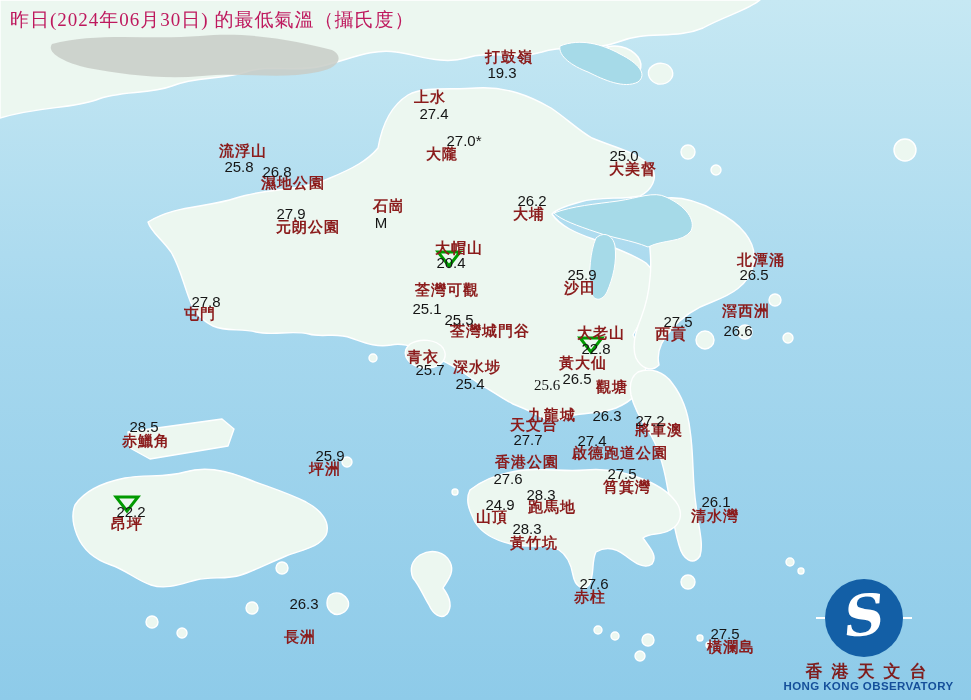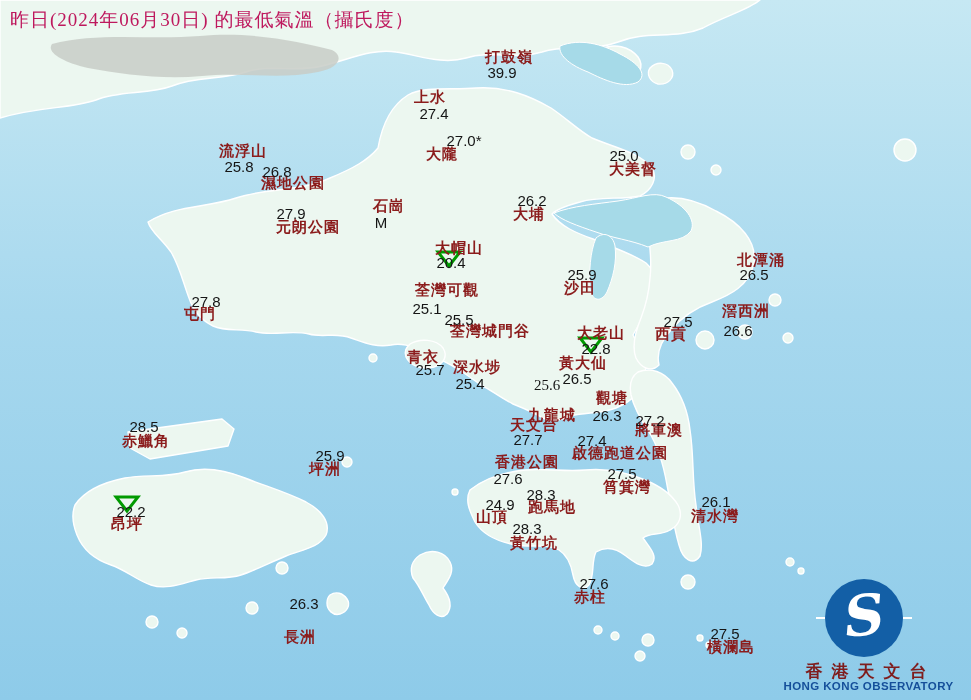--- a/index.html
+++ b/index.html
@@ -98,21 +98,21 @@
     <g fill="#a6dae8" stroke="#ffffff" stroke-width="1">
       <path d="M560,46 C580,38 602,44 620,54 C638,63 648,74 638,82 C624,89 604,80 588,72 C572,66 558,56 560,46 Z"></path>
       <path d="M554,213 C572,206 596,204 618,201 C638,198 654,191 666,197 C686,206 696,220 691,231 C682,243 664,239 648,247 C631,240 612,238 596,232 C578,226 561,220 554,213 Z"></path>
       <path d="M596,238 C604,231 613,235 615,246 C617,262 613,278 607,292 C601,303 592,301 590,289 C589,272 590,252 596,238 Z"></path>
     </g>
   </svg>
 
   <div class="page-title">昨日(2024年06月30日) 的最低氣溫（攝氏度）</div>
 
   <div id="labels">
-      <div class="station-temp" style="left: 502px; top: 72px;">39.9</div>
+      <div class="station-temp" style="left: 502px; top: 72px;">19.3</div>
       <div class="station-name" style="left: 509px; top: 57px;">打鼓嶺</div>
       <div class="station-temp" style="left: 434px; top: 113px;">27.4</div>
       <div class="station-name" style="left: 430px; top: 97px;">上水</div>
       <div class="station-temp" style="left: 464px; top: 140px; text-align: center;">27.0*</div>
       <div class="station-name" style="left: 442px; top: 154px;">大隴</div>
       <div class="station-temp" style="left: 239px; top: 166px;">25.8</div>
       <div class="station-name" style="left: 243px; top: 151px;">流浮山</div>
       <div class="station-temp" style="left: 277px; top: 171px;">26.8</div>
       <div class="station-name" style="left: 293px; top: 183px;">濕地公園</div>
       <div class="station-temp" style="left: 291px; top: 213px;">27.9</div>
@@ -149,21 +149,21 @@
       <span class="summit-marker" style="left: 591px; top: 345px;"><svg width="28" height="20" viewBox="0 0 28 20">
           <polygon points="3,3 25,3 14,17" fill="none" stroke="#009a00" stroke-width="3" stroke-linejoin="miter"></polygon>
         </svg></span>
       <div class="station-temp" style="left: 596px; top: 348px;">22.8</div>
       <div class="station-name" style="left: 601px; top: 333px;">大老山</div>
       <div class="station-temp" style="left: 577px; top: 378px;">26.5</div>
       <div class="station-name" style="left: 583px; top: 363px;">黃大仙</div>
       <div class="station-temp" style="left: 547px; top: 385px; font-family: Liberation Serif, serif;">25.6</div>
       <div class="station-name" style="left: 552px; top: 399px; margin-top: 16px;">九龍城</div>
       <div class="station-temp" style="left: 607px; top: 415px;">26.3</div>
-      <div class="station-name" style="left: 612px; top: 398px;">觀塘</div>
+      <div class="station-name" style="left: 612px; top: 387px;">觀塘</div>
       <div class="station-temp" style="left: 144px; top: 426px;">28.5</div>
       <div class="station-name" style="left: 146px; top: 441px;">赤鱲角</div>
       <div class="station-temp" style="left: 528px; top: 439px;">27.7</div>
       <div class="station-name" style="left: 534px; top: 425px;">天文台</div>
       <div class="station-temp" style="left: 592px; top: 440px;">27.4</div>
       <div class="station-name" style="left: 620px; top: 453px;">啟德跑道公園</div>
       <div class="station-temp" style="left: 650px; top: 420px;">27.2</div>
       <div class="station-name" style="left: 659px; top: 430px;">將軍澳</div>
       <div class="station-temp" style="left: 330px; top: 455px;">25.9</div>
       <div class="station-name" style="left: 325px; top: 469px;">坪洲</div>

